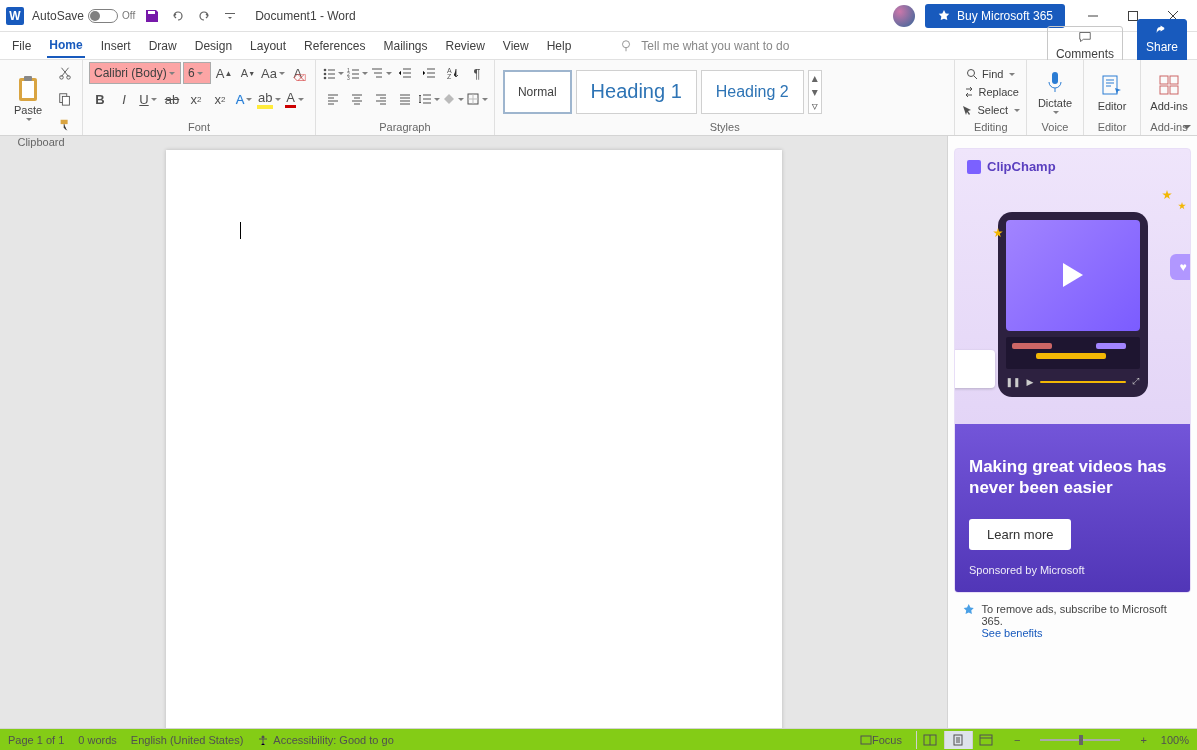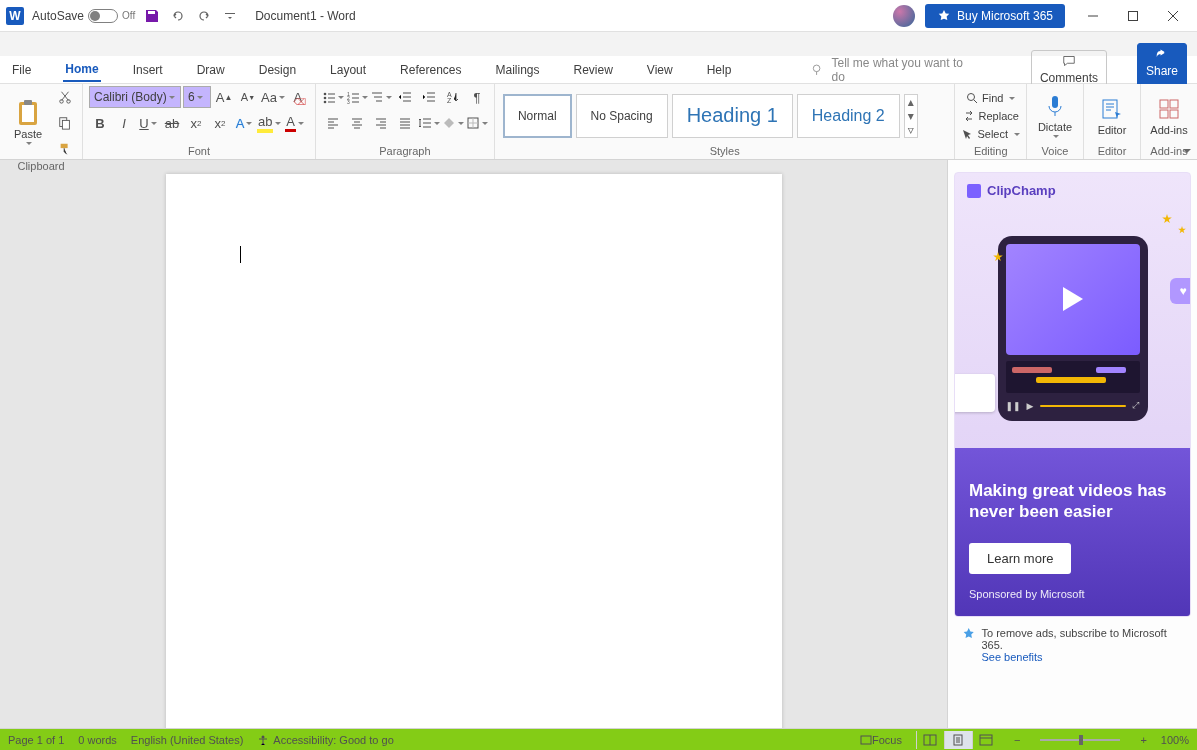--- a/index.html
+++ b/index.html
@@ -15,38 +15,38 @@
 .qat-btn { width: 18px; height: 18px; display: flex; align-items: center; justify-content: center; color: #616161; cursor: pointer; }
 .save-ic { color: #7719aa; }
 .doc-title { font-size: 12px; color: #404040; }
 .title-spacer { flex: 1; }
 .profile { width: 22px; height: 22px; border-radius: 50%; background: radial-gradient(circle at 30% 30%, #c7a, #369); margin-right: 10px; }
 .buy-btn { background: #185abd; color: #fff; padding: 5px 12px; border-radius: 3px; display: flex; align-items: center; gap: 6px; margin-right: 8px; font-size: 12px; cursor: pointer; }
 .win-btns { display: flex; }
 .win-btn { width: 40px; height: 28px; display: flex; align-items: center; justify-content: center; color: #404040; cursor: pointer; }
 
 
-.tabs-row { height: 28px; background: #fff; display: flex; align-items: center; padding: 0 10px; gap: 30px; border-bottom: 1px solid #e1e1e1; font-size: 12px; margin-top: 24px; }
+.tabs-row { height: 28px; background: #fff; display: flex; align-items: center; padding: 0 10px; gap: 14px; border-bottom: 1px solid #e1e1e1; font-size: 12px; }
 .tab { padding: 4px 2px; color: #404040; cursor: pointer; }
 .tab.active { color: #185abd; border-bottom: 2px solid #185abd; font-weight: 600; }
 .tabs-spacer { flex: 1; }
 .tell-me { display: flex; align-items: center; gap: 8px; color: #888; }
 .comments-btn, .share-btn { display: flex; align-items: center; gap: 4px; padding: 4px 8px; border: 1px solid #c8c8c8; border-radius: 3px; cursor: pointer; font-size: 12px; flex-direction: column; }
 .share-btn { background: #185abd; color: #fff; border-color: #185abd; }
 
 
 .ribbon { height: 76px; background: #fafafa; display: flex; border-bottom: 1px solid #d4d4d4; position: relative; }
 .group { border-right: 1px solid #e0e0e0; padding: 2px 6px 0; display: flex; flex-direction: column; justify-content: space-between; position: relative; }
 .group-body { flex: 1; display: flex; align-items: center; gap: 4px; }
 .group-label { height: 14px; text-align: center; font-size: 11px; color: #666; padding-bottom: 2px; position: relative; }
 .ctl { display: flex; align-items: center; justify-content: center; height: 22px; min-width: 22px; color: #505050; cursor: pointer; font-size: 13px; position: relative; }
 .dd::after { content: ""; margin-left: 2px; border: 3px solid transparent; border-top-color: #808080; position: relative; top: 2px; }
 .big-btn { display: flex; flex-direction: column; align-items: center; justify-content: center; width: 44px; height: 58px; cursor: pointer; font-size: 11px; color: #404040; }
 .big-btn .ic { width: 26px; height: 26px; display: flex; align-items: center; justify-content: center; margin-bottom: 2px; }
-.font-box { border: 1px solid #ababab; height: 22px; padding: 0 4px; background: #c4b5fd; display: flex; align-items: center; font-size: 12px; }
+.font-box { border: 1px solid #ababab; height: 22px; padding: 0 4px; background: #fca5a5; display: flex; align-items: center; font-size: 12px; }
 .font-name-box { width: 92px; }
 .font-size-box { width: 28px; }
 .styles-gallery { display: flex; align-items: center; gap: 4px; padding: 2px; }
 .style-item { border: 1px solid #d0d0d0; height: 44px; padding: 4px 14px; display: flex; align-items: center; justify-content: center; background: #fff; cursor: pointer; white-space: nowrap; }
 .style-item.sel { border-color: #9eb5ce; box-shadow: inset 0 0 0 1px #9eb5ce; }
 .style-more { width: 14px; height: 44px; border: 1px solid #d0d0d0; display: flex; flex-direction: column; background: #fff; }
 .style-more div { flex: 1; display: flex; align-items: center; justify-content: center; color: #666; cursor: pointer; }
 .editing-list { display: flex; flex-direction: column; gap: 0; justify-content: center; }
 .editing-item { display: flex; align-items: center; gap: 4px; height: 18px; font-size: 11px; cursor: pointer; color: #404040; }
 .collapse-caret { position: absolute; right: 4px; bottom: 2px; cursor: pointer; }
@@ -351,23 +351,20 @@
     </div>
     <div class="group-label">Paragraph</div>
   </div>
 
   <div class="group" style="flex:1">
     <div class="group-body styles-gallery">
       <div class="style-item sel">
           <span style="font-size:12px">Normal</span>
         </div>
       <div class="style-item">
-          <span style="font-size:12px">No Spacing</span>
-        </div>
-      <div class="style-item">
           <span style="font-size:20px;color:#2e74b5;font-family:'Calibri Light',sans-serif">Heading 1</span>
         </div>
       <div class="style-item">
           <span style="font-size:16px;color:#2e74b5;font-family:'Calibri Light',sans-serif">Heading 2</span>
         </div>
       <div class="style-more">
         <div>▴</div>
         <div>▾</div>
         <div>▿</div>
       </div>

